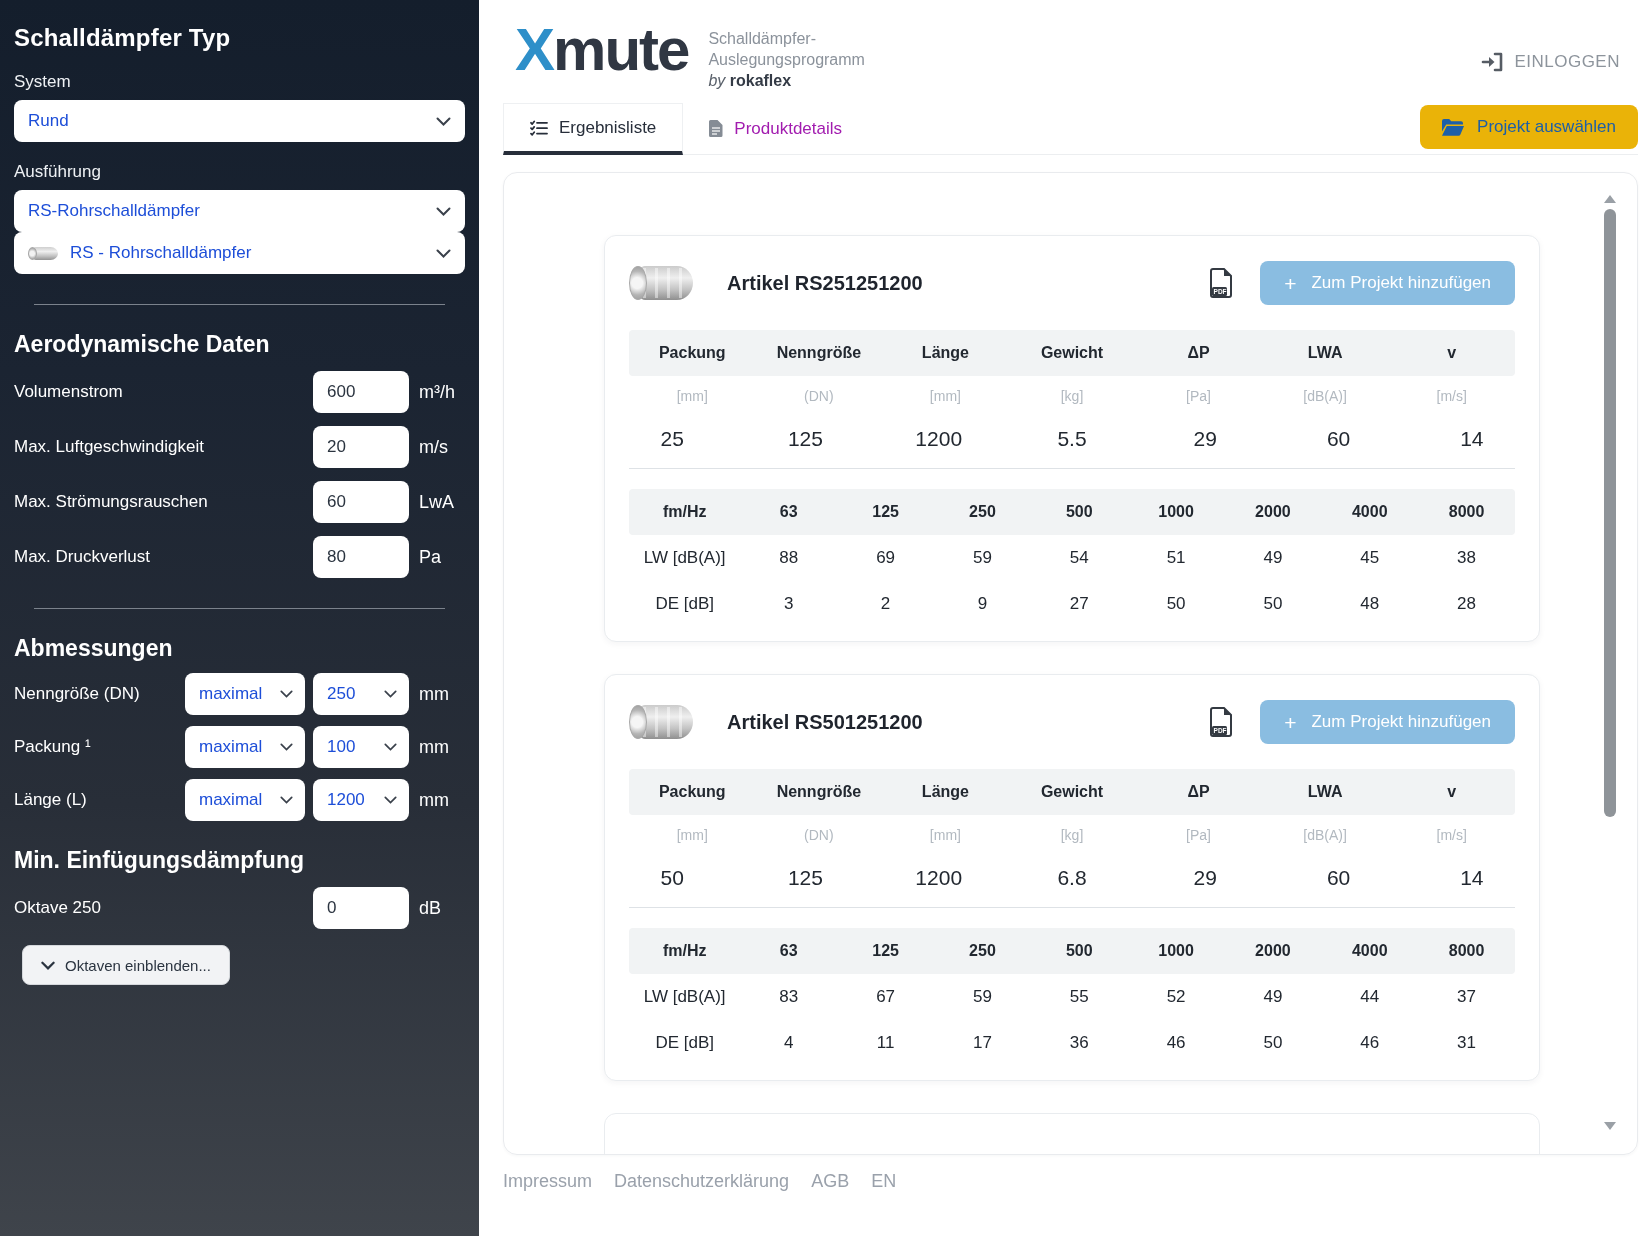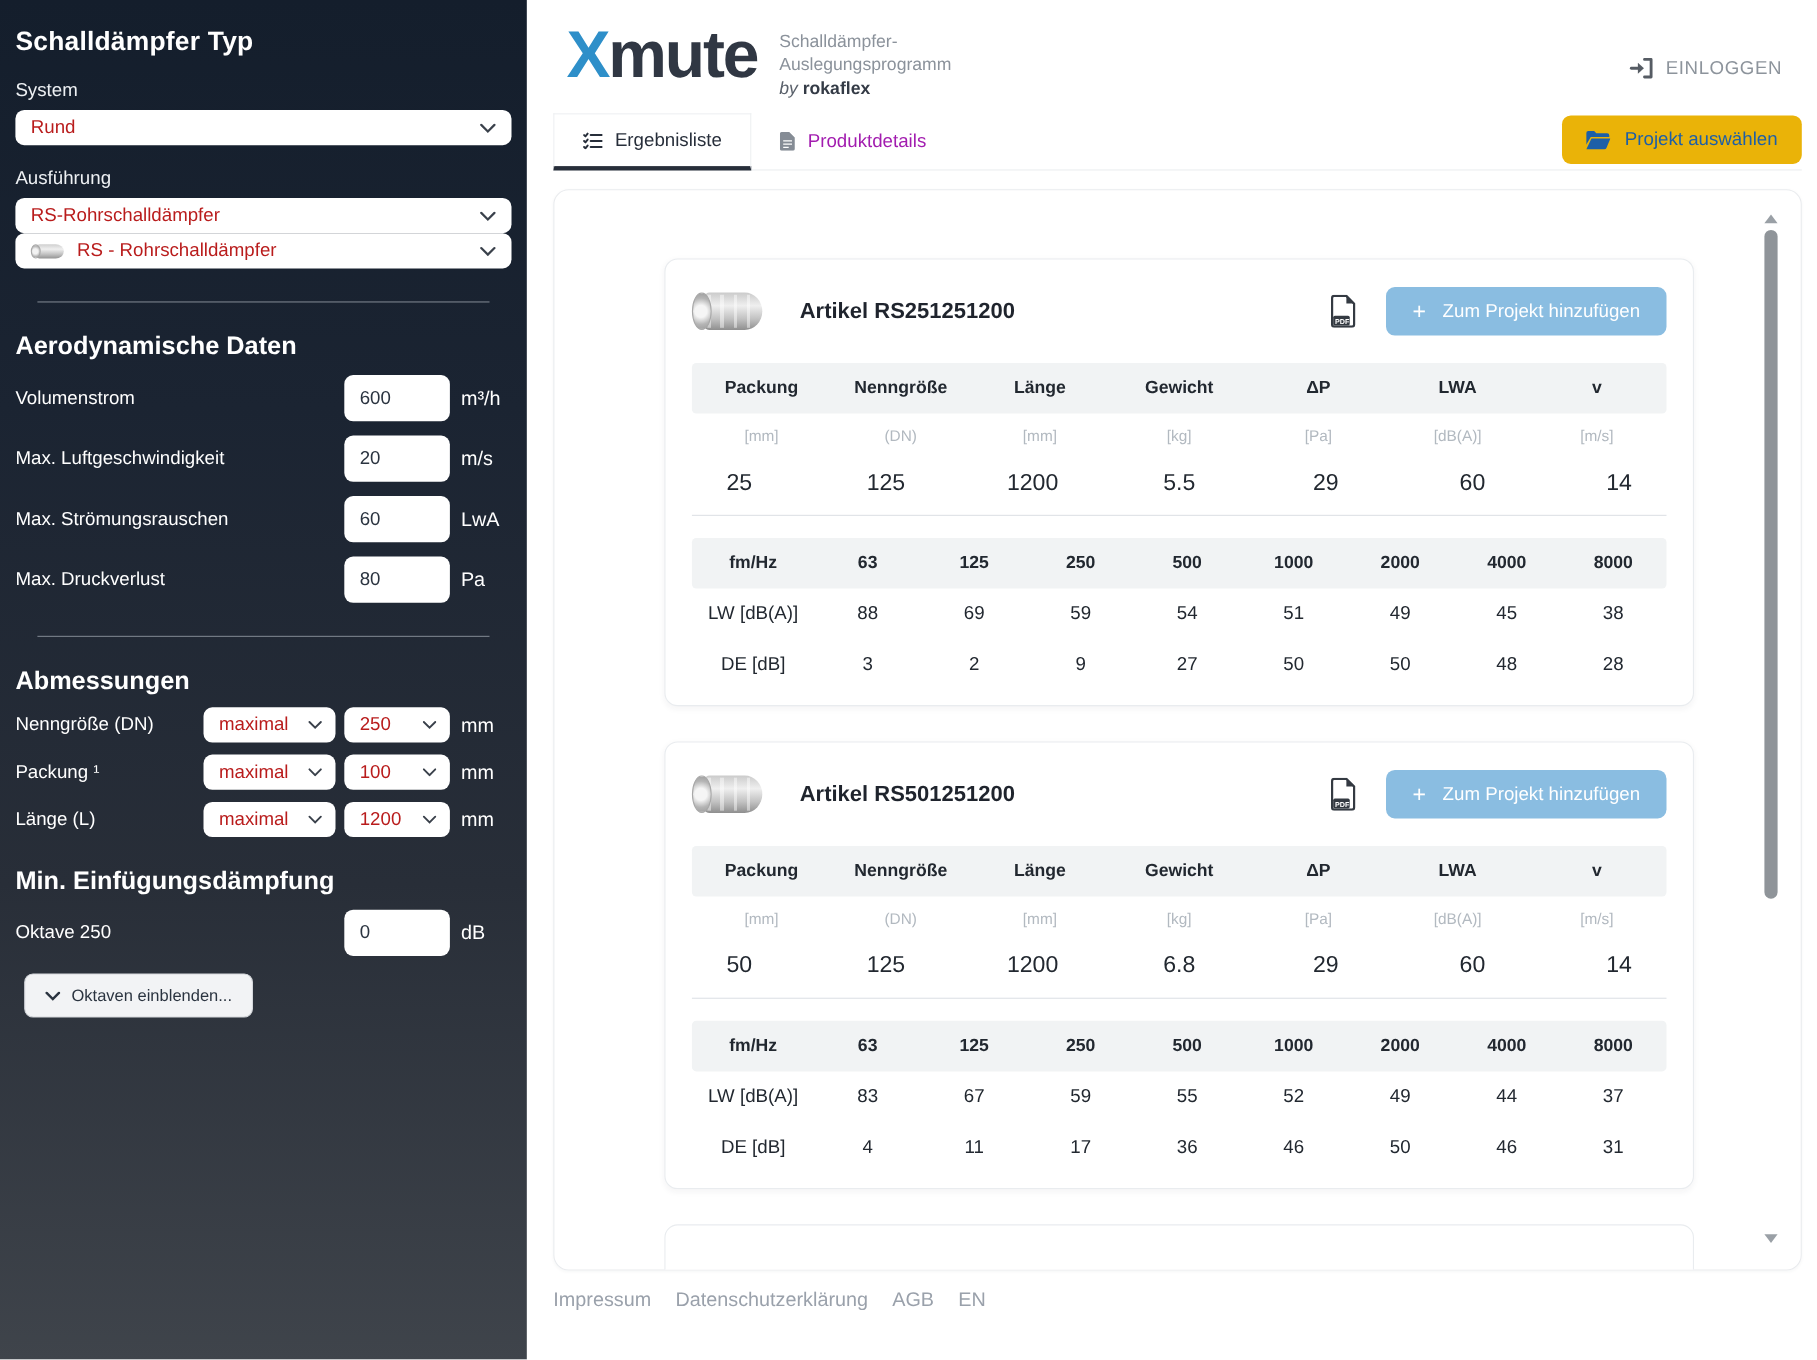--- a/index.html
+++ b/index.html
@@ -10,22 +10,22 @@
   
   .sidebar {
     width: 479px; min-width: 479px; height: 100%;
     background: linear-gradient(180deg, #141e2c 0%, #1b2432 30%, #282e38 65%, #3f444b 100%);
     color: #fff; padding: 0 14px;
   }
   .sb-title { font-size: 24px; font-weight: bold; padding-top: 24px; letter-spacing: .2px; }
   .sb-h2 { font-size: 23px; font-weight: bold; margin-top: 26px; }
   .sb-label { font-size: 17px; margin-top: 20px; margin-bottom: 8px; color: #eef1f4; }
   .select {
-    height: 32px; background: #fff; border-radius: 8px; display: flex; align-items: center;
-    padding: 0 14px; color: #b91c1c; font-size: 17px; cursor: pointer;
+    height: 42px; background: #fff; border-radius: 8px; display: flex; align-items: center;
+    padding: 0 14px; color: #1d4ed8; font-size: 17px; cursor: pointer;
   }
   .select .chev { margin-left: auto; display: flex; }
   .sb-divider { border: none; border-top: 1px solid #7b828c; margin: 30px 20px 0 20px; }
 
   .frow { display: flex; align-items: center; margin-top: 13px; }
   .frow .flabel { flex: 1; font-size: 17px; }
   input.num {
     width: 96px; height: 42px; border: none; border-radius: 8px; font-size: 17px;
     padding: 0 8px 0 14px; color: #2b3440; font-family: "Liberation Sans", sans-serif;
   }

